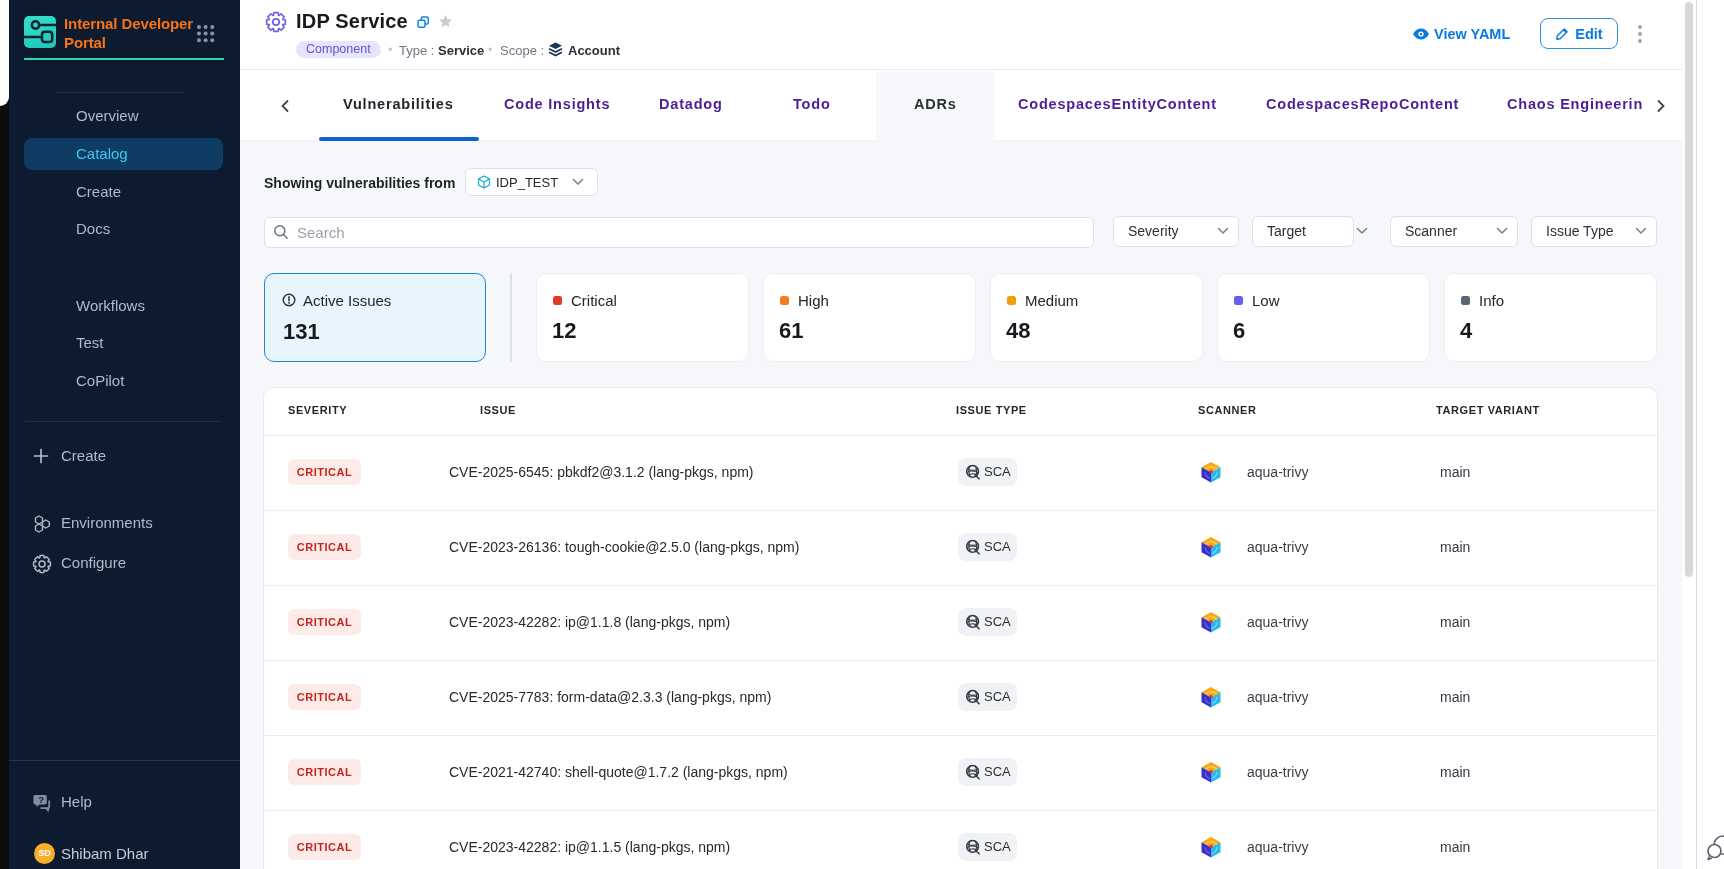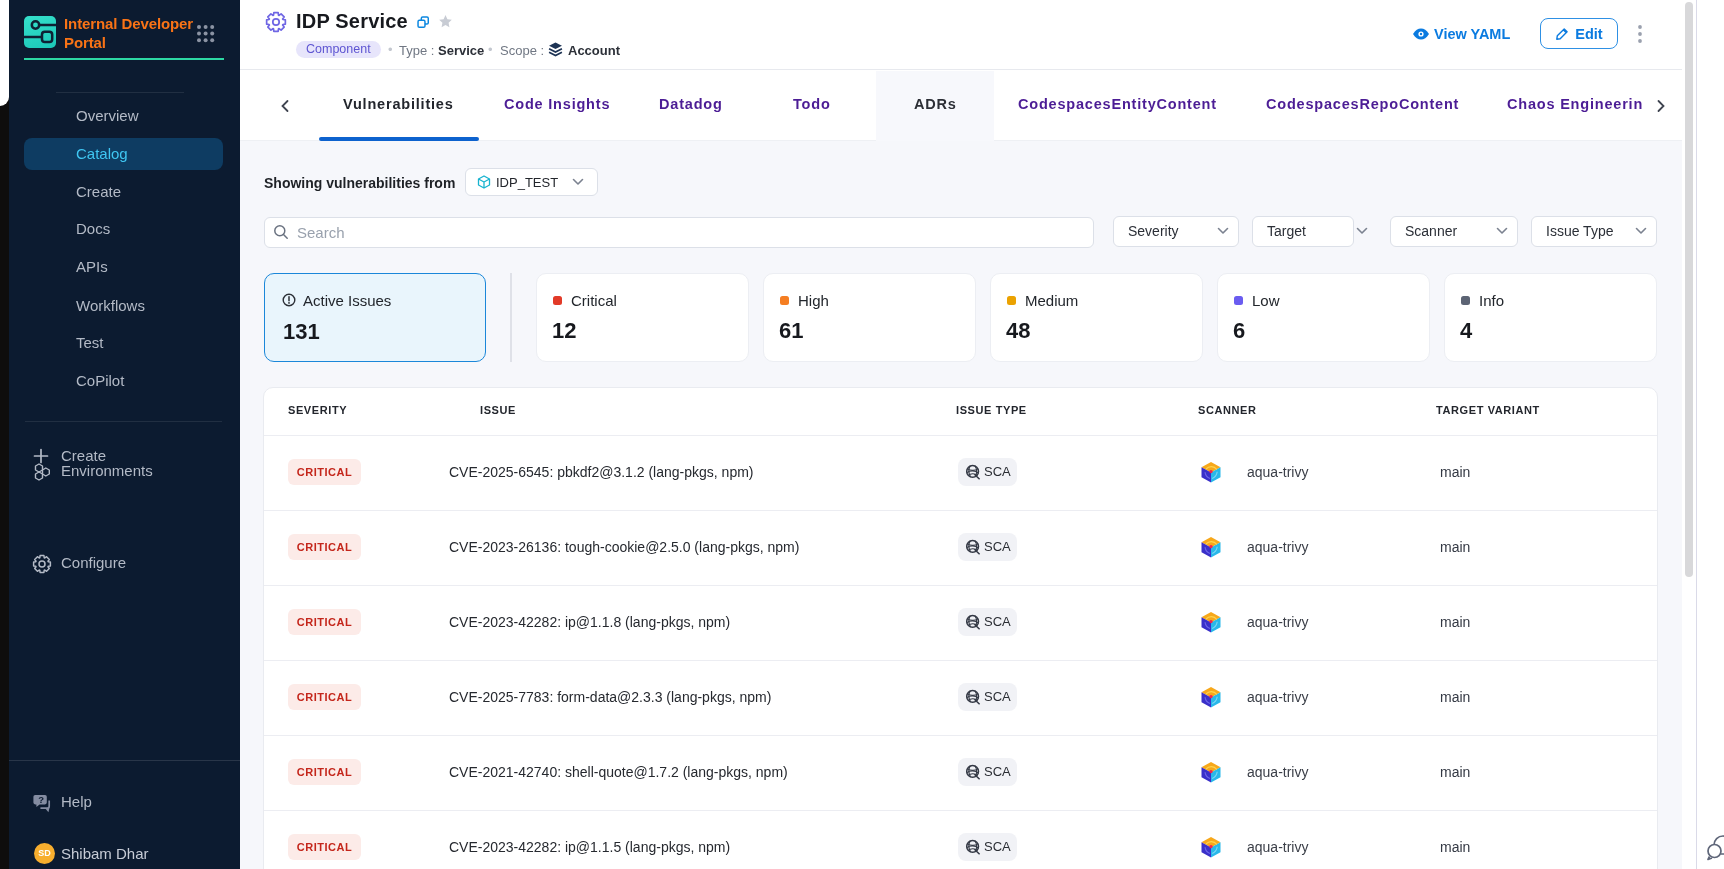--- a/index.html
+++ b/index.html
@@ -118,31 +118,30 @@
         <circle cx="9.6" cy="16.2" r="2" fill="#8b93a3"></circle>
         <circle cx="16.2" cy="16.2" r="2" fill="#8b93a3"></circle>
       </svg>
     <div class="abs" id="tealline"></div>
     <div class="abs sdiv" id="sdiv1"></div>
     <div class="abs nav" style="top:97px"><span>Overview</span></div>
     <div class="abs" id="nav-active"></div>
     <div class="abs nav" style="top:135px; color:#3fc6f2;"><span>Catalog</span></div>
     <div class="abs nav" style="top:173px"><span>Create</span></div>
     <div class="abs nav" style="top:210px"><span>Docs</span></div>
-    <div class="abs nav" style="top:248px"><span>APIs</span></div>
     <div class="abs nav" style="top:287px"><span>Workflows</span></div>
     <div class="abs nav" style="top:324px"><span>Test</span></div>
     <div class="abs nav" style="top:362px"><span>CoPilot</span></div>
     <div class="abs sdiv" id="sdiv2"></div>
     <div class="abs nav2" id="n-create" style="top:441px">
       <svg width="18" height="18" viewBox="0 0 18 18">
           <path d="M9 2.5 L9 15.5 M2.5 9 L15.5 9" stroke="#b3bac6" stroke-width="1.7" stroke-linecap="round"></path>
         </svg>
       <span>Create</span></div>
-    <div class="abs nav2" id="n-env" style="top:456px">
+    <div class="abs nav2" id="n-env" style="top:508px">
       <svg width="20" height="20" viewBox="0 0 20 20" fill="none" stroke="#b3bac6" stroke-width="1.4" stroke-linejoin="round">
         <path d="M7 2 L10.5 4 L10.5 8 L7 10 L3.5 8 L3.5 4 Z"></path>
         <path d="M7 10 L10.5 12 L10.5 16 L7 18 L3.5 16 L3.5 12 Z"></path>
         <path d="M13.8 6 L17.3 8 L17.3 12 L13.8 14 L10.5 12 L10.5 8 Z"></path>
       </svg>
       <span>Environments</span></div>
     <div class="abs nav2" id="n-conf" style="top:548px">
       <svg width="20" height="20" viewBox="0 0 20 20">
         <path id="gear2" d="M8.07 1.62 L 11.93 1.62 L 12.26 3.80 L 12.79 4.02 L 14.56 2.71 L 17.29 5.44 L 15.98 7.21 L 16.20 7.74 L 18.38 8.07 L 18.38 11.93 L 16.20 12.26 L 15.98 12.79 L 17.29 14.56 L 14.56 17.29 L 12.79 15.98 L 12.26 16.20 L 11.93 18.38 L 8.07 18.38 L 7.74 16.20 L 7.21 15.98 L 5.44 17.29 L 2.71 14.56 L 4.02 12.79 L 3.80 12.26 L 1.62 11.93 L 1.62 8.07 L 3.80 7.74 L 4.02 7.21 L 2.71 5.44 L 5.44 2.71 L 7.21 4.02 L 7.74 3.80 Z" fill="none" stroke="#b3bac6" stroke-width="1.5" stroke-linejoin="round"></path>
         <circle cx="10" cy="10" r="3" fill="none" stroke="#b3bac6" stroke-width="1.5"></circle>

